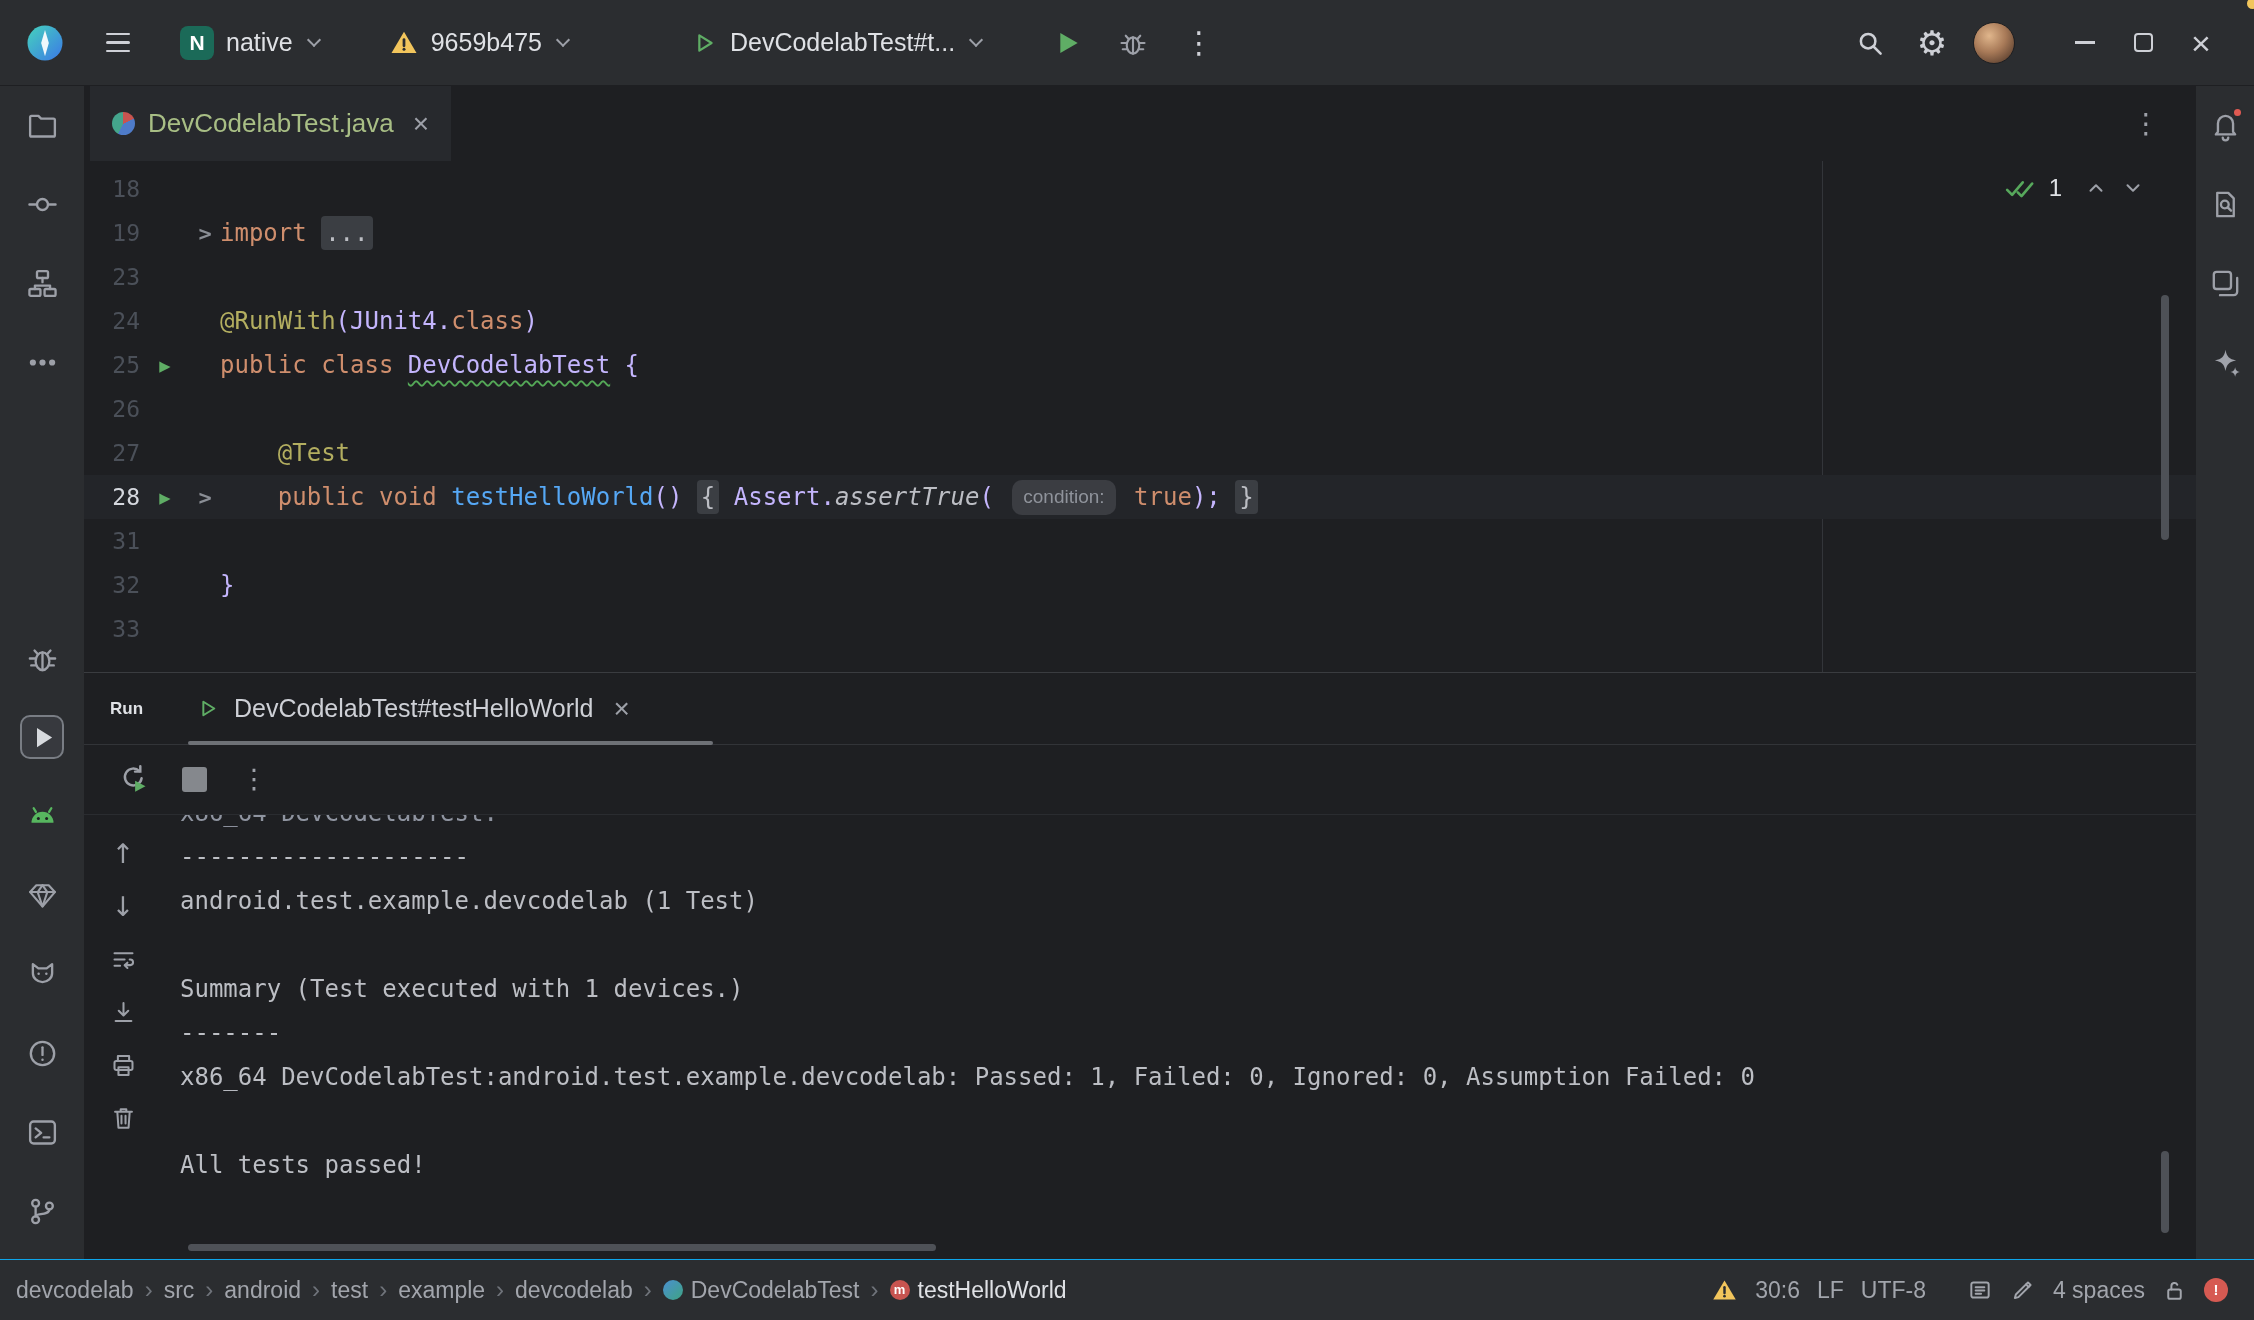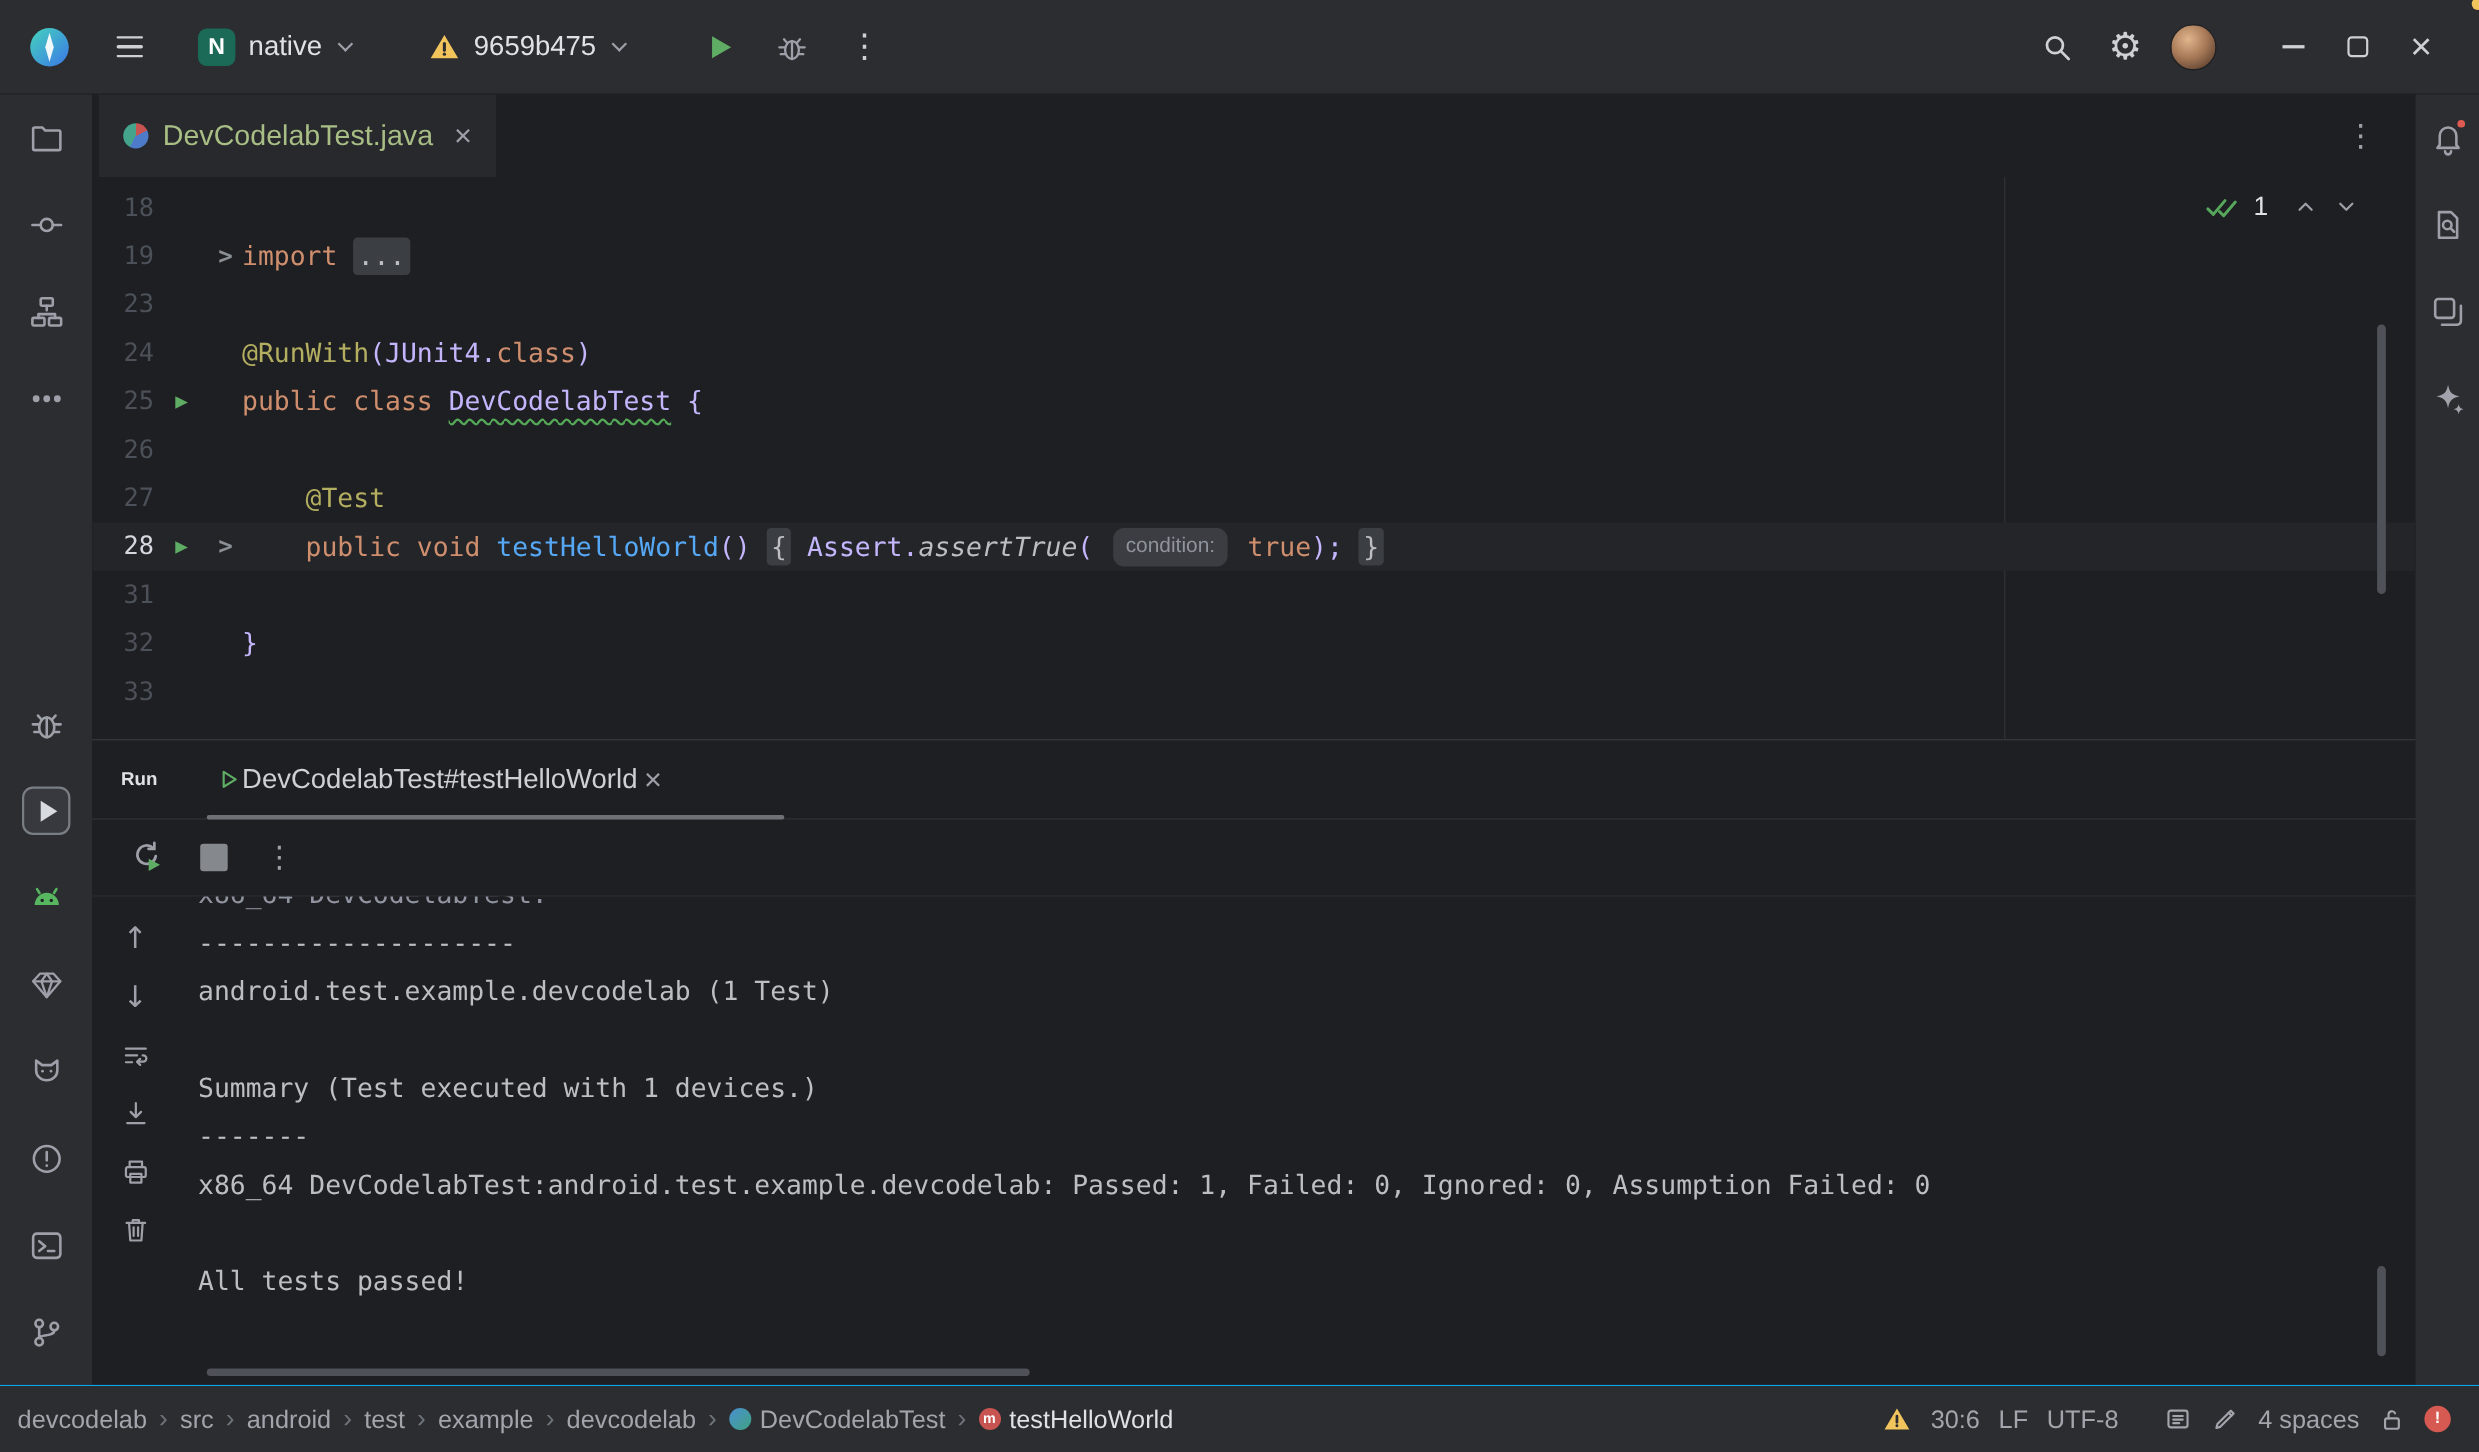--- a/index.html
+++ b/index.html
@@ -80,21 +80,21 @@
   .inspect{position:absolute;top:12px;right:52px;display:flex;align-items:center;gap:15px;
     font-family:"Liberation Sans",sans-serif}
   .inspect svg{display:block}
   .inspect-count{color:#dfe1e5;font-size:24px}
   .ed-scroll{position:absolute;right:27px;top:134px;width:8px;height:245px;border-radius:4px;background:#4e5157}
 
   
   .run-panel{flex:1;display:flex;flex-direction:column;border-top:1px solid #3a3c40;min-height:0}
   .run-header{height:72px;flex:none;display:flex;align-items:center;padding-left:26px;position:relative;border-bottom:1px solid #323438}
   .run-title{font-size:17px;font-weight:700;color:#dfe1e5}
-  .run-tab{display:flex;align-items:center;margin-left:28px;padding:0 24px;height:100%;font-size:25px;color:#ced0d6}
+  .run-tab{display:flex;align-items:center;gap:14px;margin-left:28px;padding:0 24px;height:100%;font-size:25px;color:#ced0d6}
   .run-tab-underline{position:absolute;left:104px;bottom:-1px;width:525px;height:4px;border-radius:3px;background:#6e7176}
   .run-toolbar{height:70px;flex:none;display:flex;align-items:center;gap:20px;padding-left:30px;border-bottom:1px solid #2a2c30}
   .rt-btn{width:40px;height:40px;display:flex;align-items:center;justify-content:center}
   .stop-sq{width:25px;height:25px;border-radius:3px;background:#85888d}
   .console-wrap{flex:1;display:flex;position:relative;min-height:0}
   .console-gutter{width:78px;flex:none;display:flex;flex-direction:column;align-items:center;padding-top:20px;gap:17px}
   .cg-btn{width:36px;height:36px;display:flex;align-items:center;justify-content:center;color:#9da0a8}
   .cg-btn .glyph{font-size:27px;font-family:"DejaVu Sans",sans-serif;line-height:1}
   .cg-btn svg{width:27px;height:27px;stroke:#9da0a8;fill:none;stroke-width:1.8;stroke-linecap:round;stroke-linejoin:round}
   .console{flex:1;overflow:hidden;padding-left:18px;font-family:"DejaVu Sans Mono",monospace;font-size:24px;color:#bcbec4}
@@ -155,20 +155,27 @@
       <svg width="30" height="30" viewBox="0 0 24 24">
         <path d="M12 3 22 20H2z" fill="#f2c55c"></path>
         <path d="M12 9.2v5" stroke="#2b2d30" stroke-width="2.2" stroke-linecap="round"></path>
         <circle cx="12" cy="17" r="1.2" fill="#2b2d30"></circle>
         </svg>
       <span class="tb-text">9659b475</span>
       <span class="chev"></span>
     </div>
 
 
+    <div class="tb-widget" style="margin-left:92px">
+      <svg width="28" height="28" viewBox="0 0 24 24">
+        <polygon points="8,5.5 18.5,12 8,18.5" fill="none" stroke="#5fad65" stroke-width="1.9" stroke-linejoin="round"></polygon>
+        </svg>
+      <span class="tb-text">DevCodelabTest#t...</span>
+      <span class="chev"></span>
+    </div>
 
     <button class="tb-iconbtn" style="margin-left:44px">
       <svg width="32" height="32" viewBox="0 0 24 24">
         <polygon points="7,4.5 20,12 7,19.5" fill="#5fad65"></polygon>
         </svg>
     </button>
     <button class="tb-iconbtn" style="margin-left:14px">
       <svg width="30" height="30" viewBox="0 0 24 24" style="stroke:#9da0a8;fill:none;stroke-width:1.7;stroke-linecap:round">
         <ellipse cx="12" cy="14" rx="5" ry="6.5"></ellipse>
           <path d="M12 7.5V20.5M7 12H2.8M7 17H3.8M17 12h4.2M17 17h3.2M8.5 8.8 6.2 6.2M15.5 8.8l2.3-2.6"></path>

